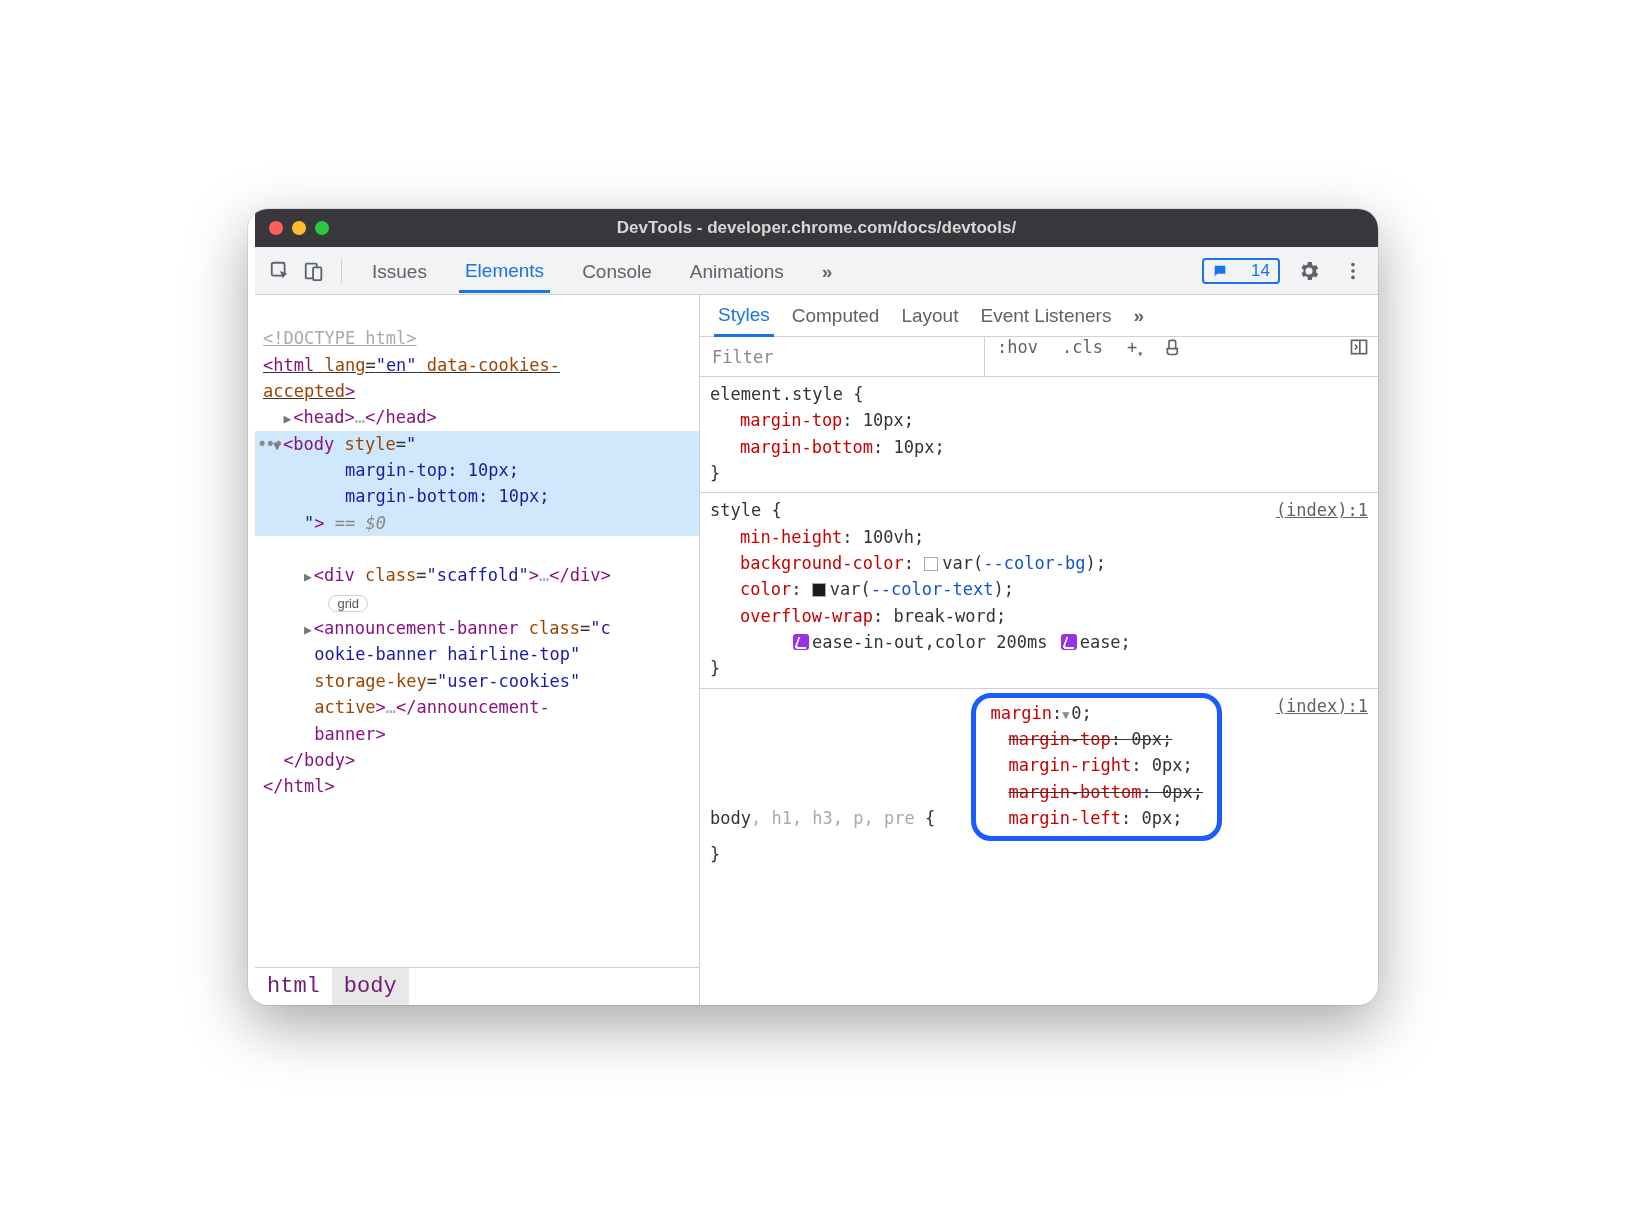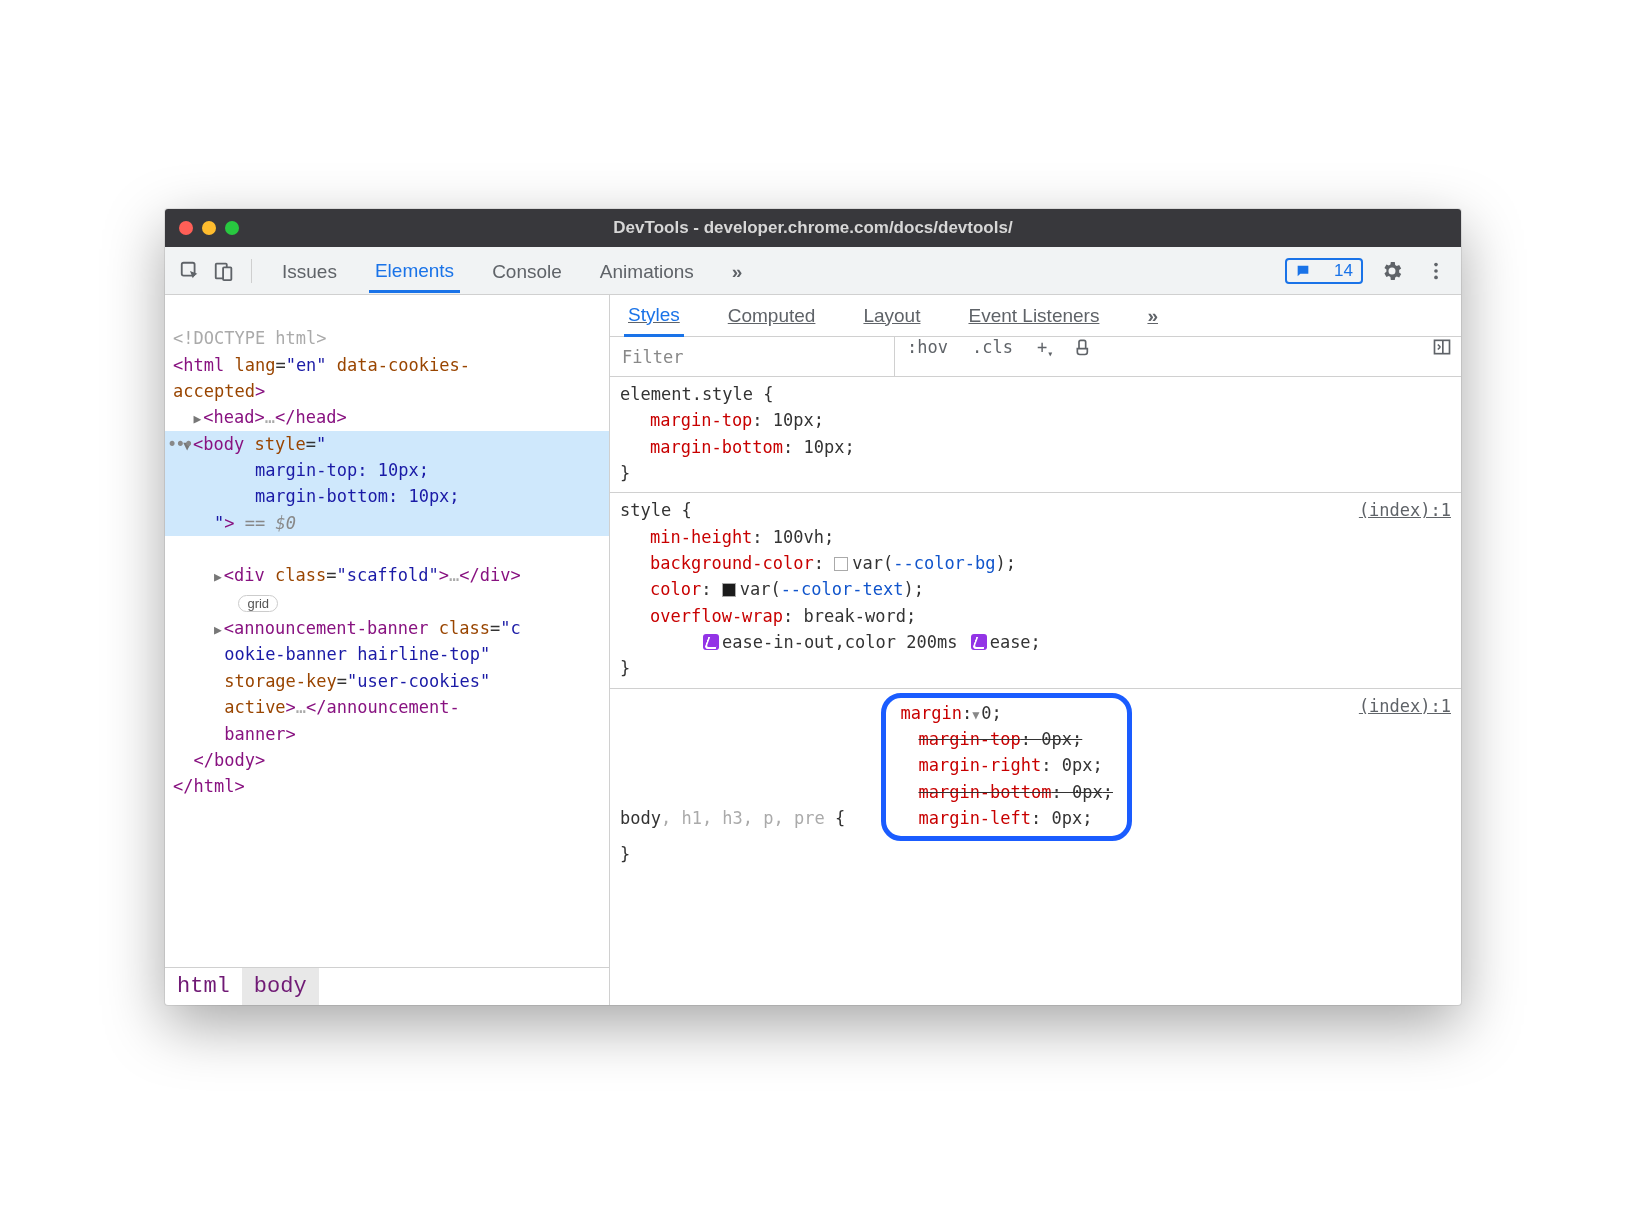--- a/index.html
+++ b/index.html
@@ -8,25 +8,26 @@
     background: #fff;
     font-family: -apple-system, BlinkMacSystemFont, "Segoe UI", Helvetica, Arial, sans-serif;
     font-size: 18px;
     color: #333;
     display: flex;
     align-items: center;
     justify-content: center;
     min-height: 100vh;
   }
   .window {
-    width: 1296px;
-    border-radius: 3px;
+    width: 1130px;
+    border-radius: 20px;
     overflow: hidden;
     box-shadow: 0 20px 60px rgba(0,0,0,0.35), 0 0 0 1px rgba(0,0,0,0.08);
     background: #fff;
+    padding-left: 7px;
   }
   .titlebar {
     background: #38383c;
     color: #d7d7d7;
     height: 38px;
     display: flex;
     align-items: center;
     padding: 0 14px;
     font-size: 17px;
     font-weight: 600;
@@ -70,21 +71,21 @@
   .right-pane { flex:1; display:flex; flex-direction:column; }
 
   .dom {
     flex:1; overflow:hidden;
     font-family: Menlo, Consolas, monospace;
     font-size: 17px;
     line-height: 1.55;
     padding: 4px 0 0 8px;
     white-space: pre;
   }
-  .dom .l { padding-left: 0; }
+  .dom .l { padding-left: 0; text-decoration: underline; }
   .caret { display:inline-block; color:#777; margin-right:2px; user-select:none; font-size:13px;}
   .caret.r::before{content:"▶";}
   .caret.d::before{content:"▼";}
   .tg { color:#881280; }
   .attr-name { color:#994500; }
   .attr-val { color:#1a1aa6; }
   .gray { color:#aaa; }
   .dom-sel { background:#cfe8fc; display:block; padding-left:8px; margin-left:-8px;}
   .ellipsis-dots { position:absolute; left:2px; color:#888; letter-spacing:-2px;}
   .eq0 { color:#888; font-style:italic;}
@@ -93,22 +94,22 @@
   .breadcrumb {
     border-top:1px solid #d0d0d0;
     color:#701a75; font-family:Liberation Mono, monospace; font-size:22px;
     display:flex;
   }
   .breadcrumb span { padding: 6px 12px; cursor:pointer;}
   .breadcrumb span.sel { background:#e8e8e8; }
 
   .sub-tabs {
     border-bottom: 1px solid #d0d0d0;
-    height: 42px; display:flex; align-items:center; gap: 40px; padding: 0 14px;
-    color:#5f6368; font-size:19px;text-decoration:underline;
+    height: 42px; display:flex; align-items:center; gap: 14px; padding: 0 14px;
+    color:#5f6368; font-size:19px;
   }
   .sub-tabs .stab { cursor:pointer; padding: 8px 4px;}
   .sub-tabs .stab.active { color:#1a73e8; border-bottom:3px solid #1a73e8; margin-bottom:-1px; font-weight:500;}
 
   .filter-bar {
     border-bottom:1px solid #d0d0d0;
     height: 40px; display:flex; align-items:flex-start; padding: 0 0 0 0;
     font-family: Menlo, Consolas, monospace; font-size:17px; color:#5f6368;
   }
   .filter-input { border:none; outline:none; flex:0 0 285px; height:100%; padding:0 12px; font: inherit; color:#333; border-right:1px solid #d0d0d0;}

